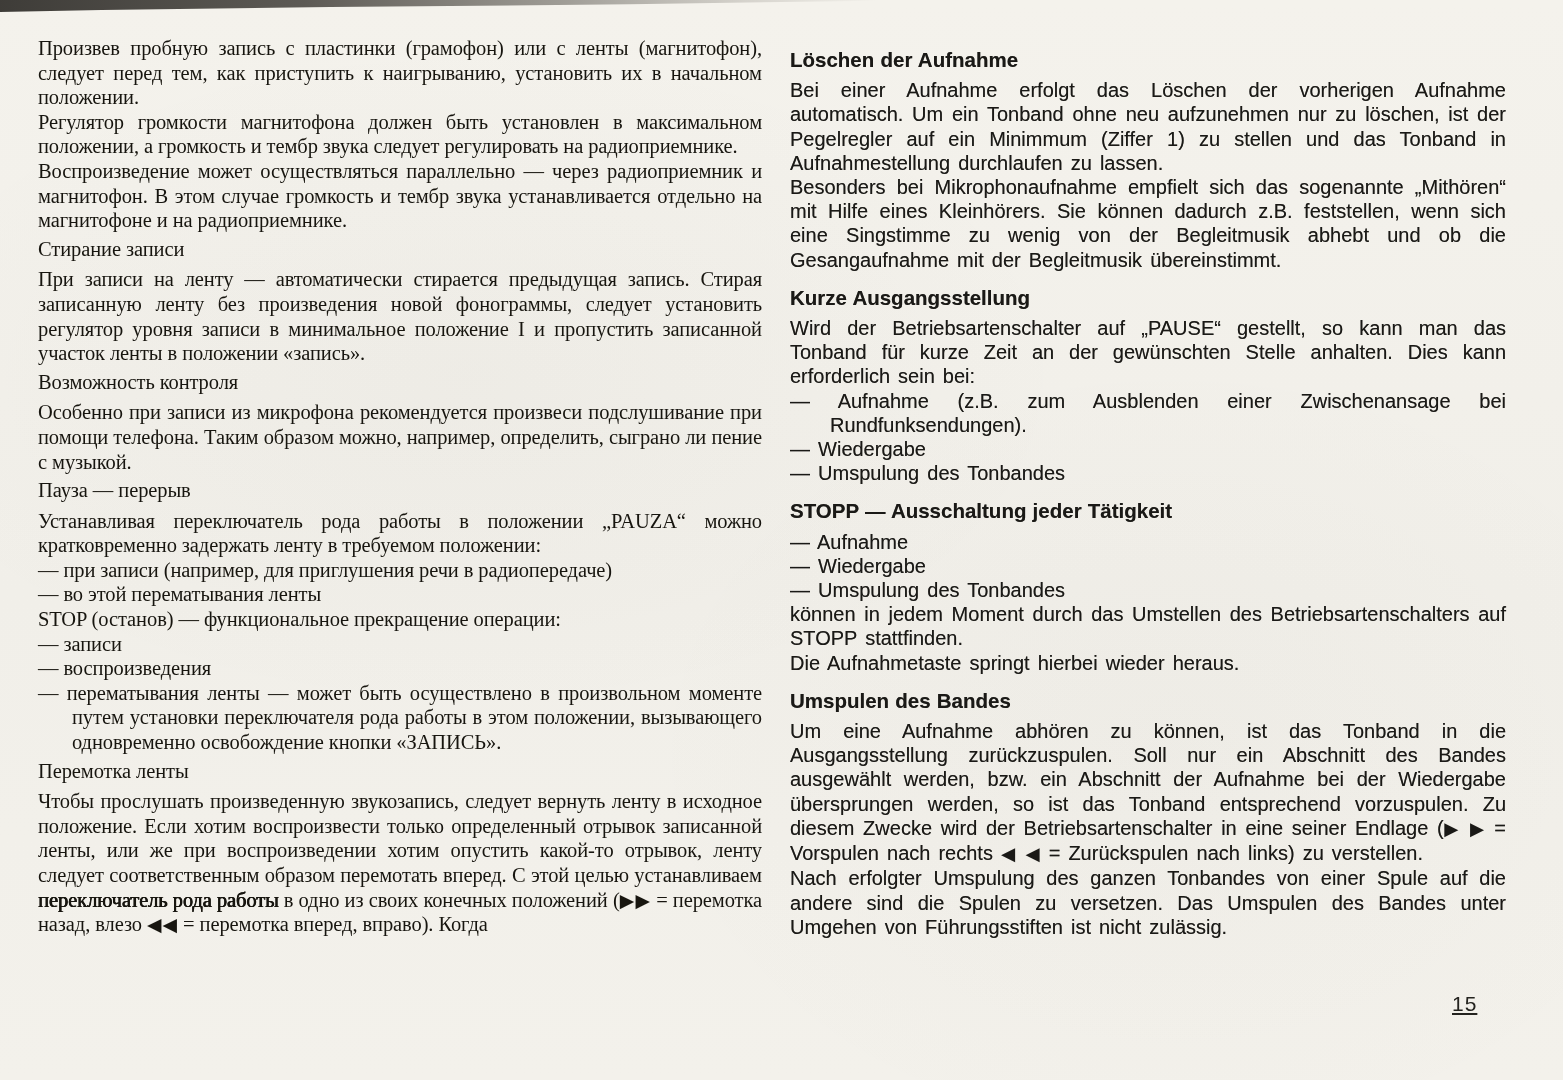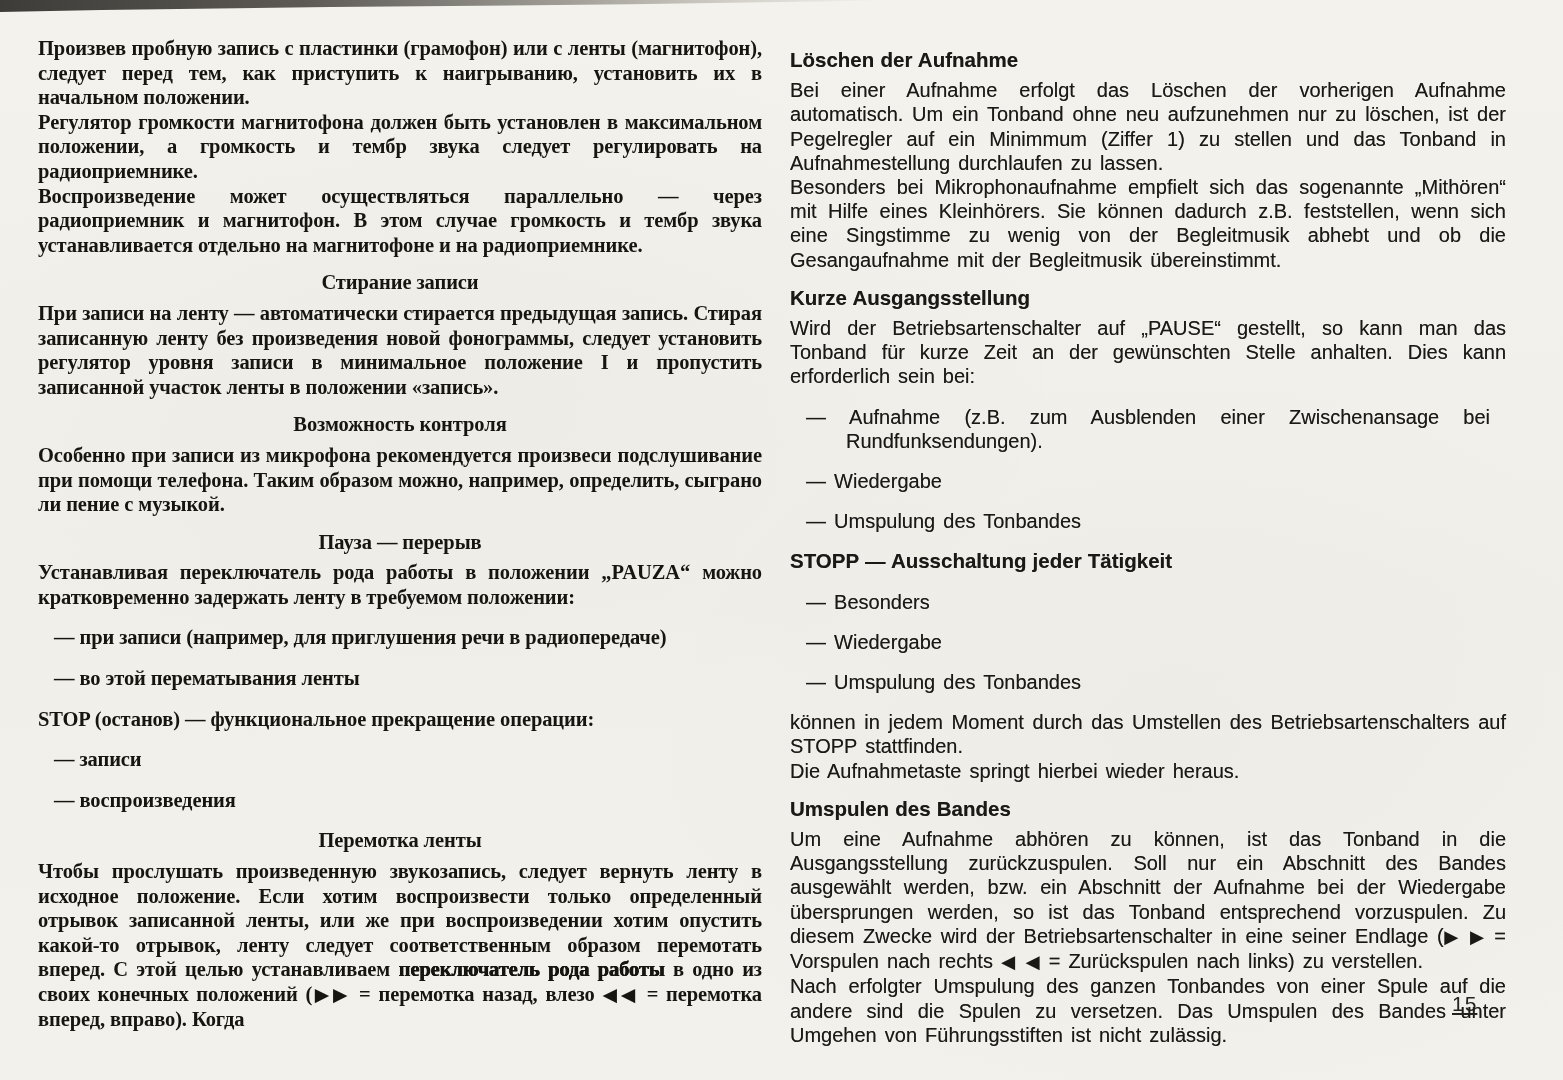--- a/index.html
+++ b/index.html
@@ -30,43 +30,43 @@
       rgba(92,89,82,0.55) 65%,
       rgba(120,116,108,0.25) 85%,
       rgba(130,126,118,0) 100%);
     clip-path:polygon(0 0,100% 0,100% 30%,72% 52%,38% 68%,12% 85%,0 100%);
     transform:rotate(-0.15deg);
   }
   .col{position:absolute;}
   .col-ru{
     left:38px;top:36px;width:724px;
     font-family:"Liberation Serif","DejaVu Serif",serif;
-    font-weight:700;
+    font-weight:400;
     font-size:20.5px;line-height:24.6px;
     color:var(--ink-ru);
     text-align:justify;
     letter-spacing:-0.1px;
   }
-  .col-ru .hd{font-size:20.5px;margin:13px 0 6px;text-align:center;}
+  .col-ru .hd{font-size:20.5px;margin:4px 0 6px;text-align:left;}
   .col-de{
     left:790px;top:32px;width:716px;
     font-family:"Liberation Sans","DejaVu Sans",sans-serif;
     font-size:20px;line-height:24.2px;
     color:var(--ink-de);
     text-align:justify;
     word-spacing:2.5px;
     text-shadow:0 0 0.4px rgba(26,25,22,0.55);
   }
   .col-de .hd{
     font-size:20.5px;font-weight:700;margin:14px 0 6px;
     text-align:left;word-spacing:0.5px;
   }
   .col .hd:first-child{margin-top:16px;}
   .para{margin:0;}
-  .li{margin:16px;padding-left:40px;text-indent:-40px;}
+  .li{margin:0;padding-left:40px;text-indent:-40px;}
   .col-ru .li{padding-left:34px;text-indent:-34px;}
   .xb{text-shadow:0.6px 0 0 currentColor, 0 0 0.4px currentColor;}
   .arr{
     font-family:"DejaVu Sans",sans-serif;
     font-size:0.92em;letter-spacing:1px;
     text-shadow:none;
   }
   .page-num{
     position:absolute;left:1452px;top:992px;
     font-family:"Liberation Sans","DejaVu Sans",sans-serif;
@@ -86,34 +86,35 @@
       <div class="para"><span>При записи на ленту — автоматически стирается предыдущая запись. Стирая записанную ленту без произведения новой фонограммы, следует установить регулятор уровня записи в минимальное положение I и пропустить записанной участок ленты в положении «запись».</span></div>
       <div class="hd"><span>Возможность контроля</span></div>
       <div class="para"><span>Особенно при записи из микрофона рекомендуется произвеси подслушивание при помощи телефона. Таким образом можно, например, определить, сыграно ли пение с музыкой.</span></div>
       <div class="hd"><span>Пауза — перерыв</span></div>
       <div class="para"><span>Устанавливая переключатель рода работы в положении „PAUZA“ можно кратковременно задержать ленту в требуемом положении:</span></div>
       <div class="li"><span>— при записи (например, для приглушения речи в радиопередаче)</span></div>
       <div class="li"><span>— во этой перематывания ленты</span></div>
       <div class="para"><span>STOP (останов) — функциональное прекращение операции:</span></div>
       <div class="li"><span>— записи</span></div>
       <div class="li"><span>— воспроизведения</span></div>
+      <div class="li"><span>— перематывания ленты — может быть осуществлено в произвольном моменте путем установки переключателя рода работы в этом положении, вызывающего одновременно освобождение кнопки «ЗАПИСЬ».</span></div>
       <div class="hd"><span>Перемотка ленты</span></div>
       <div class="para"><span>Чтобы прослушать произведенную звукозапись, следует вернуть ленту в исходное положение. Если хотим воспроизвести только определенный отрывок записанной ленты, или же при воспроизведении хотим опустить какой-то отрывок, ленту следует соответственным образом перемотать вперед. С этой целью устанавливаем </span><span class="xb">переключатель рода работы</span><span> в одно из своих конечных положений (</span><span class="arr">▶▶</span><span> = перемотка назад, влезо </span><span class="arr">◀◀</span><span> = перемотка вперед, вправо). Когда</span></div>
     </div>
   <div class="col col-de">
       <div class="hd"><span>Löschen der Aufnahme</span></div>
       <div class="para"><span>Bei einer Aufnahme erfolgt das Löschen der vorherigen Aufnahme automatisch. Um ein Tonband ohne neu aufzunehmen nur zu löschen, ist der Pegelregler auf ein Minimmum (Ziffer 1) zu stellen und das Tonband in Aufnahmestellung durchlaufen zu lassen.</span></div>
       <div class="para"><span>Besonders bei Mikrophonaufnahme empfielt sich das sogenannte „Mithören“ mit Hilfe eines Kleinhörers. Sie können dadurch z.B. feststellen, wenn sich eine Singstimme zu wenig von der Begleitmusik abhebt und ob die Gesangaufnahme mit der Begleitmusik übereinstimmt.</span></div>
       <div class="hd"><span>Kurze Ausgangsstellung</span></div>
       <div class="para"><span>Wird der Betriebsartenschalter auf „PAUSE“ gestellt, so kann man das Tonband für kurze Zeit an der gewünschten Stelle anhalten. Dies kann erforderlich sein bei:</span></div>
       <div class="li"><span>— Aufnahme (z.B. zum Ausblenden einer Zwischenansage bei Rundfunksendungen).</span></div>
       <div class="li"><span>— Wiedergabe</span></div>
       <div class="li"><span>— Umspulung des Tonbandes</span></div>
       <div class="hd"><span>STOPP — Ausschaltung jeder Tätigkeit</span></div>
-      <div class="li"><span>— Besonders</span></div>
+      <div class="li"><span>— Aufnahme</span></div>
       <div class="li"><span>— Wiedergabe</span></div>
       <div class="li"><span>— Umspulung des Tonbandes</span></div>
       <div class="para"><span>können in jedem Moment durch das Umstellen des Betriebsartenschalters auf STOPP stattfinden.</span></div>
       <div class="para"><span>Die Aufnahmetaste springt hierbei wieder heraus.</span></div>
       <div class="hd"><span>Umspulen des Bandes</span></div>
       <div class="para"><span>Um eine Aufnahme abhören zu können, ist das Tonband in die Ausgangsstellung zurückzuspulen. Soll nur ein Abschnitt des Bandes ausgewählt werden, bzw. ein Abschnitt der Aufnahme bei der Wiedergabe übersprungen werden, so ist das Tonband entsprechend vorzuspulen. Zu diesem Zwecke wird der Betriebsartenschalter in eine seiner Endlage (</span><span class="arr">▶ ▶</span><span> = Vorspulen nach rechts </span><span class="arr">◀ ◀</span><span> = Zurückspulen nach links) zu verstellen.</span></div>
       <div class="para"><span>Nach erfolgter Umspulung des ganzen Tonbandes von einer Spule auf die andere sind die Spulen zu versetzen. Das Umspulen des Bandes unter Umgehen von Führungsstiften ist nicht zulässig.</span></div>
     </div>
   <div class="page-num">15</div>
 </div>

